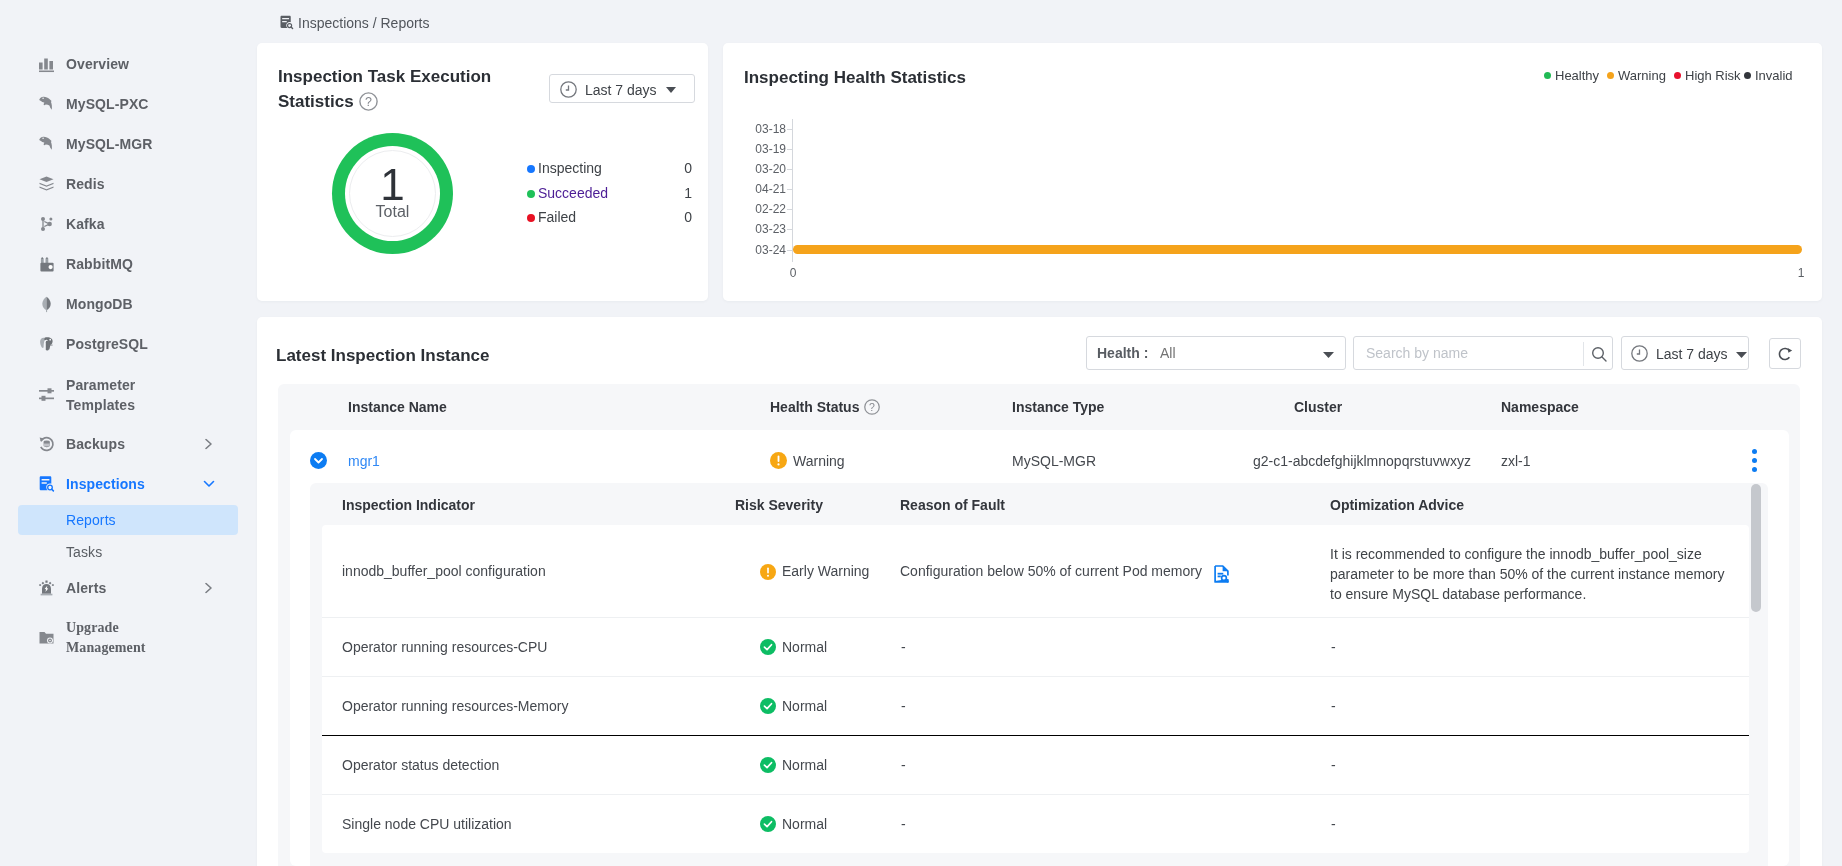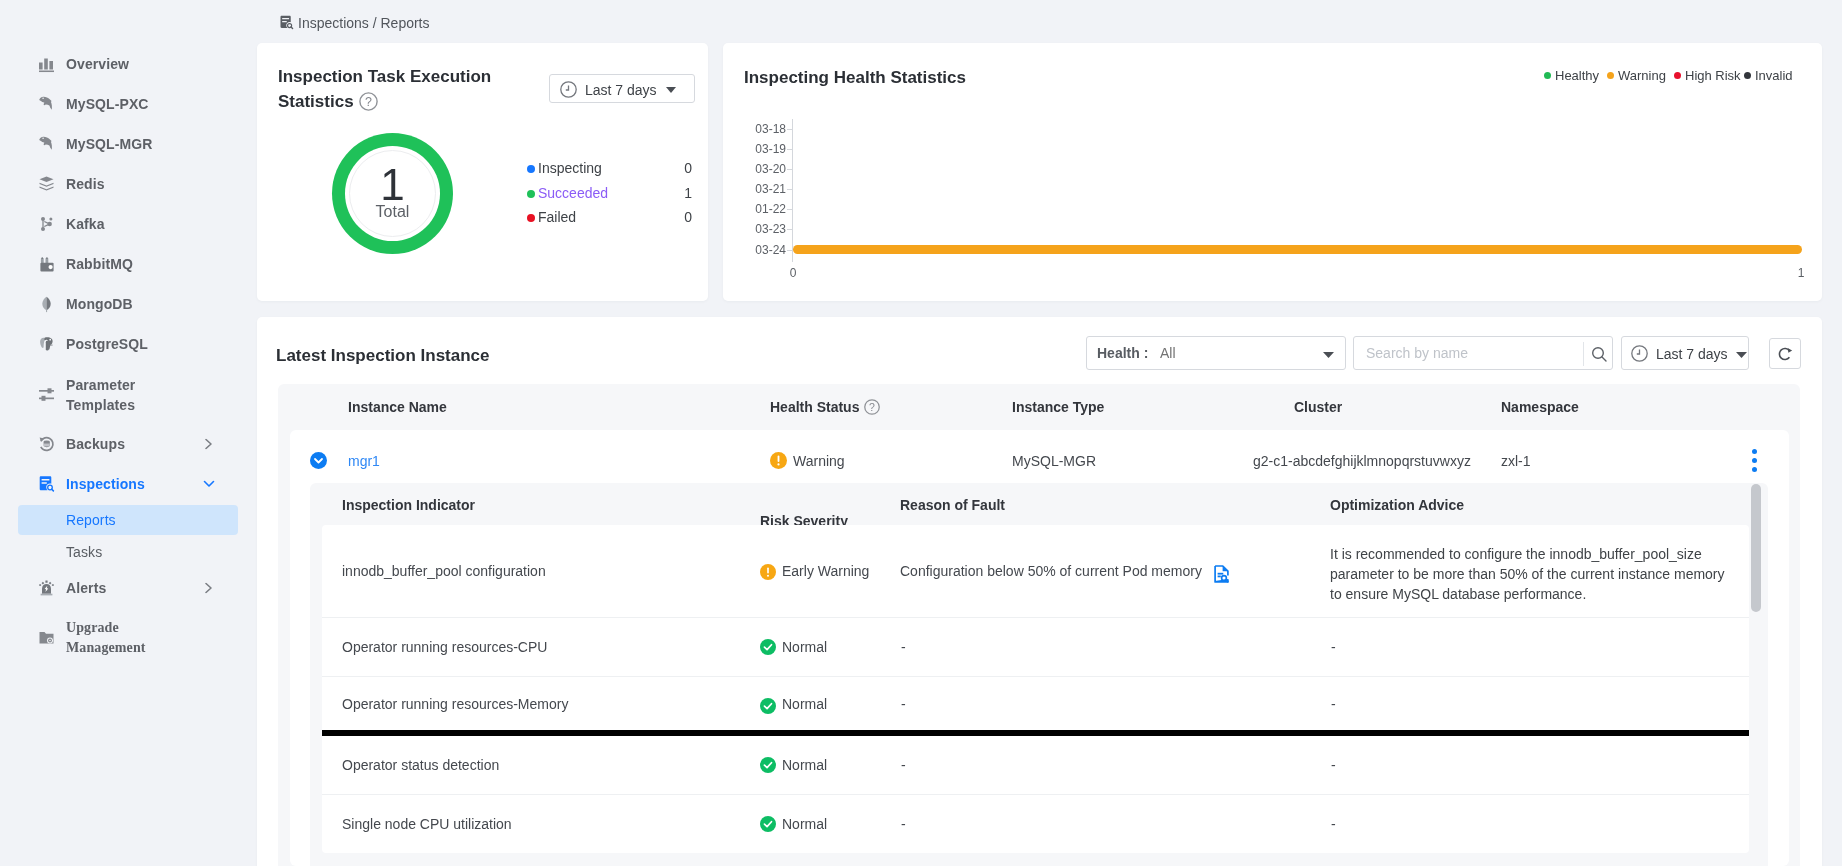--- a/index.html
+++ b/index.html
@@ -229,21 +229,21 @@
     <div class="abs" style="left:17px;top:17px;width:87px;height:87px;border-radius:50%;border:1px solid #ecedef;"></div>
     <div class="abs" style="left:0;top:27px;width:121px;text-align:center;font-size:44px;color:#2e3238;">1</div>
     <div class="abs" style="left:0;top:70px;width:121px;text-align:center;font-size:16px;color:#5c6066;">Total</div>
   </div>
 
   <div class="abs" style="left:270px;top:114px;width:165px;height:110px;">
     <span style="position:absolute;left:0;top:8px;width:8px;height:8px;border-radius:50%;background:#1677ff;"></span>
     <span style="position:absolute;left:11px;top:3px;font-size:14px;color:#3e4247;">Inspecting</span>
     <span style="position:absolute;right:0;top:3px;font-size:14px;color:#3e4247;">0</span>
     <span style="position:absolute;left:0;top:33px;width:8px;height:8px;border-radius:50%;background:#1fc159;"></span>
-    <span style="position:absolute;left:11px;top:28px;font-size:14px;color:#8b5cf6;">Succeeded</span>
+    <span style="position:absolute;left:11px;top:28px;font-size:14px;color:#4c1d95;">Succeeded</span>
     <span style="position:absolute;right:0;top:28px;font-size:14px;color:#3e4247;">1</span>
     <span style="position:absolute;left:0;top:57px;width:8px;height:8px;border-radius:50%;background:#e81123;"></span>
     <span style="position:absolute;left:11px;top:52px;font-size:14px;color:#3e4247;">Failed</span>
     <span style="position:absolute;right:0;top:52px;font-size:14px;color:#3e4247;">0</span>
   </div>
 </div>
 
 <div class="card" style="left:723px;top:43px;width:1099px;height:258px;">
   <div class="abs" style="left:21px;top:25px;font-size:17px;font-weight:700;color:#2b2f35;">Inspecting Health Statistics</div>
 
@@ -255,22 +255,22 @@
     <span style="position:absolute;left:951px;top:29px;width:7px;height:7px;border-radius:50%;background:#e8112d;"></span>
     <span style="position:absolute;left:962px;top:25px;">High Risk</span>
     <span style="position:absolute;left:1021px;top:29px;width:7px;height:7px;border-radius:50%;background:#33363c;"></span>
     <span style="position:absolute;left:1032px;top:25px;">Invalid</span>
   </div>
 
   <div class="abs" style="left:0px;top:0px;">
     <div class="abs" style="left:30px;top:79px;width:33px;text-align:right;font-size:12px;color:#5c6066;">03-18</div>
     <div class="abs" style="left:30px;top:99px;width:33px;text-align:right;font-size:12px;color:#5c6066;">03-19</div>
     <div class="abs" style="left:30px;top:119px;width:33px;text-align:right;font-size:12px;color:#5c6066;">03-20</div>
-    <div class="abs" style="left:30px;top:139px;width:33px;text-align:right;font-size:12px;color:#5c6066;">03-21</div>
-    <div class="abs" style="left:30px;top:159px;width:33px;text-align:right;font-size:12px;color:#5c6066;">01-22</div>
+    <div class="abs" style="left:30px;top:139px;width:33px;text-align:right;font-size:12px;color:#5c6066;">04-21</div>
+    <div class="abs" style="left:30px;top:159px;width:33px;text-align:right;font-size:12px;color:#5c6066;">02-22</div>
     <div class="abs" style="left:30px;top:179px;width:33px;text-align:right;font-size:12px;color:#5c6066;">03-23</div>
     <div class="abs" style="left:30px;top:200px;width:33px;text-align:right;font-size:12px;color:#5c6066;">03-24</div>
     <div class="abs" style="left:69px;top:76px;width:1px;height:143px;background:#d4d7dc;"></div>
     <div class="abs" style="left:64px;top:86px;width:5px;height:1px;background:#d4d7dc;"></div>
     <div class="abs" style="left:64px;top:106px;width:5px;height:1px;background:#d4d7dc;"></div>
     <div class="abs" style="left:64px;top:126px;width:5px;height:1px;background:#d4d7dc;"></div>
     <div class="abs" style="left:64px;top:146px;width:5px;height:1px;background:#d4d7dc;"></div>
     <div class="abs" style="left:64px;top:166px;width:5px;height:1px;background:#d4d7dc;"></div>
     <div class="abs" style="left:64px;top:186px;width:5px;height:1px;background:#d4d7dc;"></div>
     <div class="abs" style="left:64px;top:207px;width:5px;height:1px;background:#d4d7dc;"></div>
@@ -347,21 +347,21 @@
         <div class="cell" style="left:1211px;top:23px;">zxl-1</div>
         <div class="abs" style="left:1462px;top:19px;width:5px;height:23px;">
           <span style="position:absolute;left:0;top:0;width:5px;height:5px;border-radius:50%;background:#0c7cf2;"></span>
           <span style="position:absolute;left:0;top:9px;width:5px;height:5px;border-radius:50%;background:#0c7cf2;"></span>
           <span style="position:absolute;left:0;top:18px;width:5px;height:5px;border-radius:50%;background:#0c7cf2;"></span>
         </div>
       </div>
 
       <div class="abs" style="left:20px;top:53px;width:1458px;height:383px;background:#f6f7f9;border-radius:6px 6px 0 0;">
         <div class="h14b abs" style="left:32px;top:14px;">Inspection Indicator</div>
-        <div class="h14b abs" style="left:450px;top:14px;margin-top:16px;">Risk Severity</div>
+        <div class="h14b abs" style="left:425px;top:14px;">Risk Severity</div>
         <div class="h14b abs" style="left:590px;top:14px;">Reason of Fault</div>
         <div class="h14b abs" style="left:1020px;top:14px;">Optimization Advice</div>
 
         <div class="abs" style="left:12px;top:42px;width:1427px;height:328px;background:#fff;border-radius:4px;">
 
           <div class="abs" style="left:0;top:0;width:1427px;height:93px;border-bottom:1px solid #eef0f2;">
             <div class="cell ctr" style="left:20px;">innodb_buffer_pool configuration</div>
             <svg class="abs" style="left:438px;top:39px;" width="16" height="16" viewBox="0 0 17 17">
                 <circle cx="8.5" cy="8.5" r="8.5" fill="#f7a713"></circle>
                 <rect x="7.6" y="3.6" width="1.8" height="6.4" rx="0.9" fill="#fff"></rect>
@@ -384,21 +384,21 @@
             <div class="cell ctr" style="left:20px;">Operator running resources-CPU</div>
             <svg class="abs" style="left:438px;top:21px;" width="16" height="16" viewBox="0 0 17 17">
                 <circle cx="8.5" cy="8.5" r="8.5" fill="#0dbd64"></circle>
                 <path d="M4.7 8.7 L7.5 11.3 L12.2 6.1" fill="none" stroke="#fff" stroke-width="1.8" stroke-linecap="round" stroke-linejoin="round"></path>
               </svg>
             <div class="cell ctr" style="left:460px;">Normal</div>
             <div class="cell ctr" style="left:579px;">-</div>
             <div class="cell ctr" style="left:1009px;">-</div>
           </div>
 
-          <div class="abs" style="left:0;top:152px;width:1427px;height:59px;border-bottom:6px solid #000000;">
+          <div class="abs" style="left:0;top:152px;width:1427px;height:59px;border-bottom:1px solid #000000;">
             <div class="cell ctr" style="left:20px;">Operator running resources-Memory</div>
             <svg class="abs" style="left:438px;top:21px;" width="16" height="16" viewBox="0 0 17 17">
                 <circle cx="8.5" cy="8.5" r="8.5" fill="#0dbd64"></circle>
                 <path d="M4.7 8.7 L7.5 11.3 L12.2 6.1" fill="none" stroke="#fff" stroke-width="1.8" stroke-linecap="round" stroke-linejoin="round"></path>
               </svg>
             <div class="cell ctr" style="left:460px;">Normal</div>
             <div class="cell ctr" style="left:579px;">-</div>
             <div class="cell ctr" style="left:1009px;">-</div>
           </div>
 

